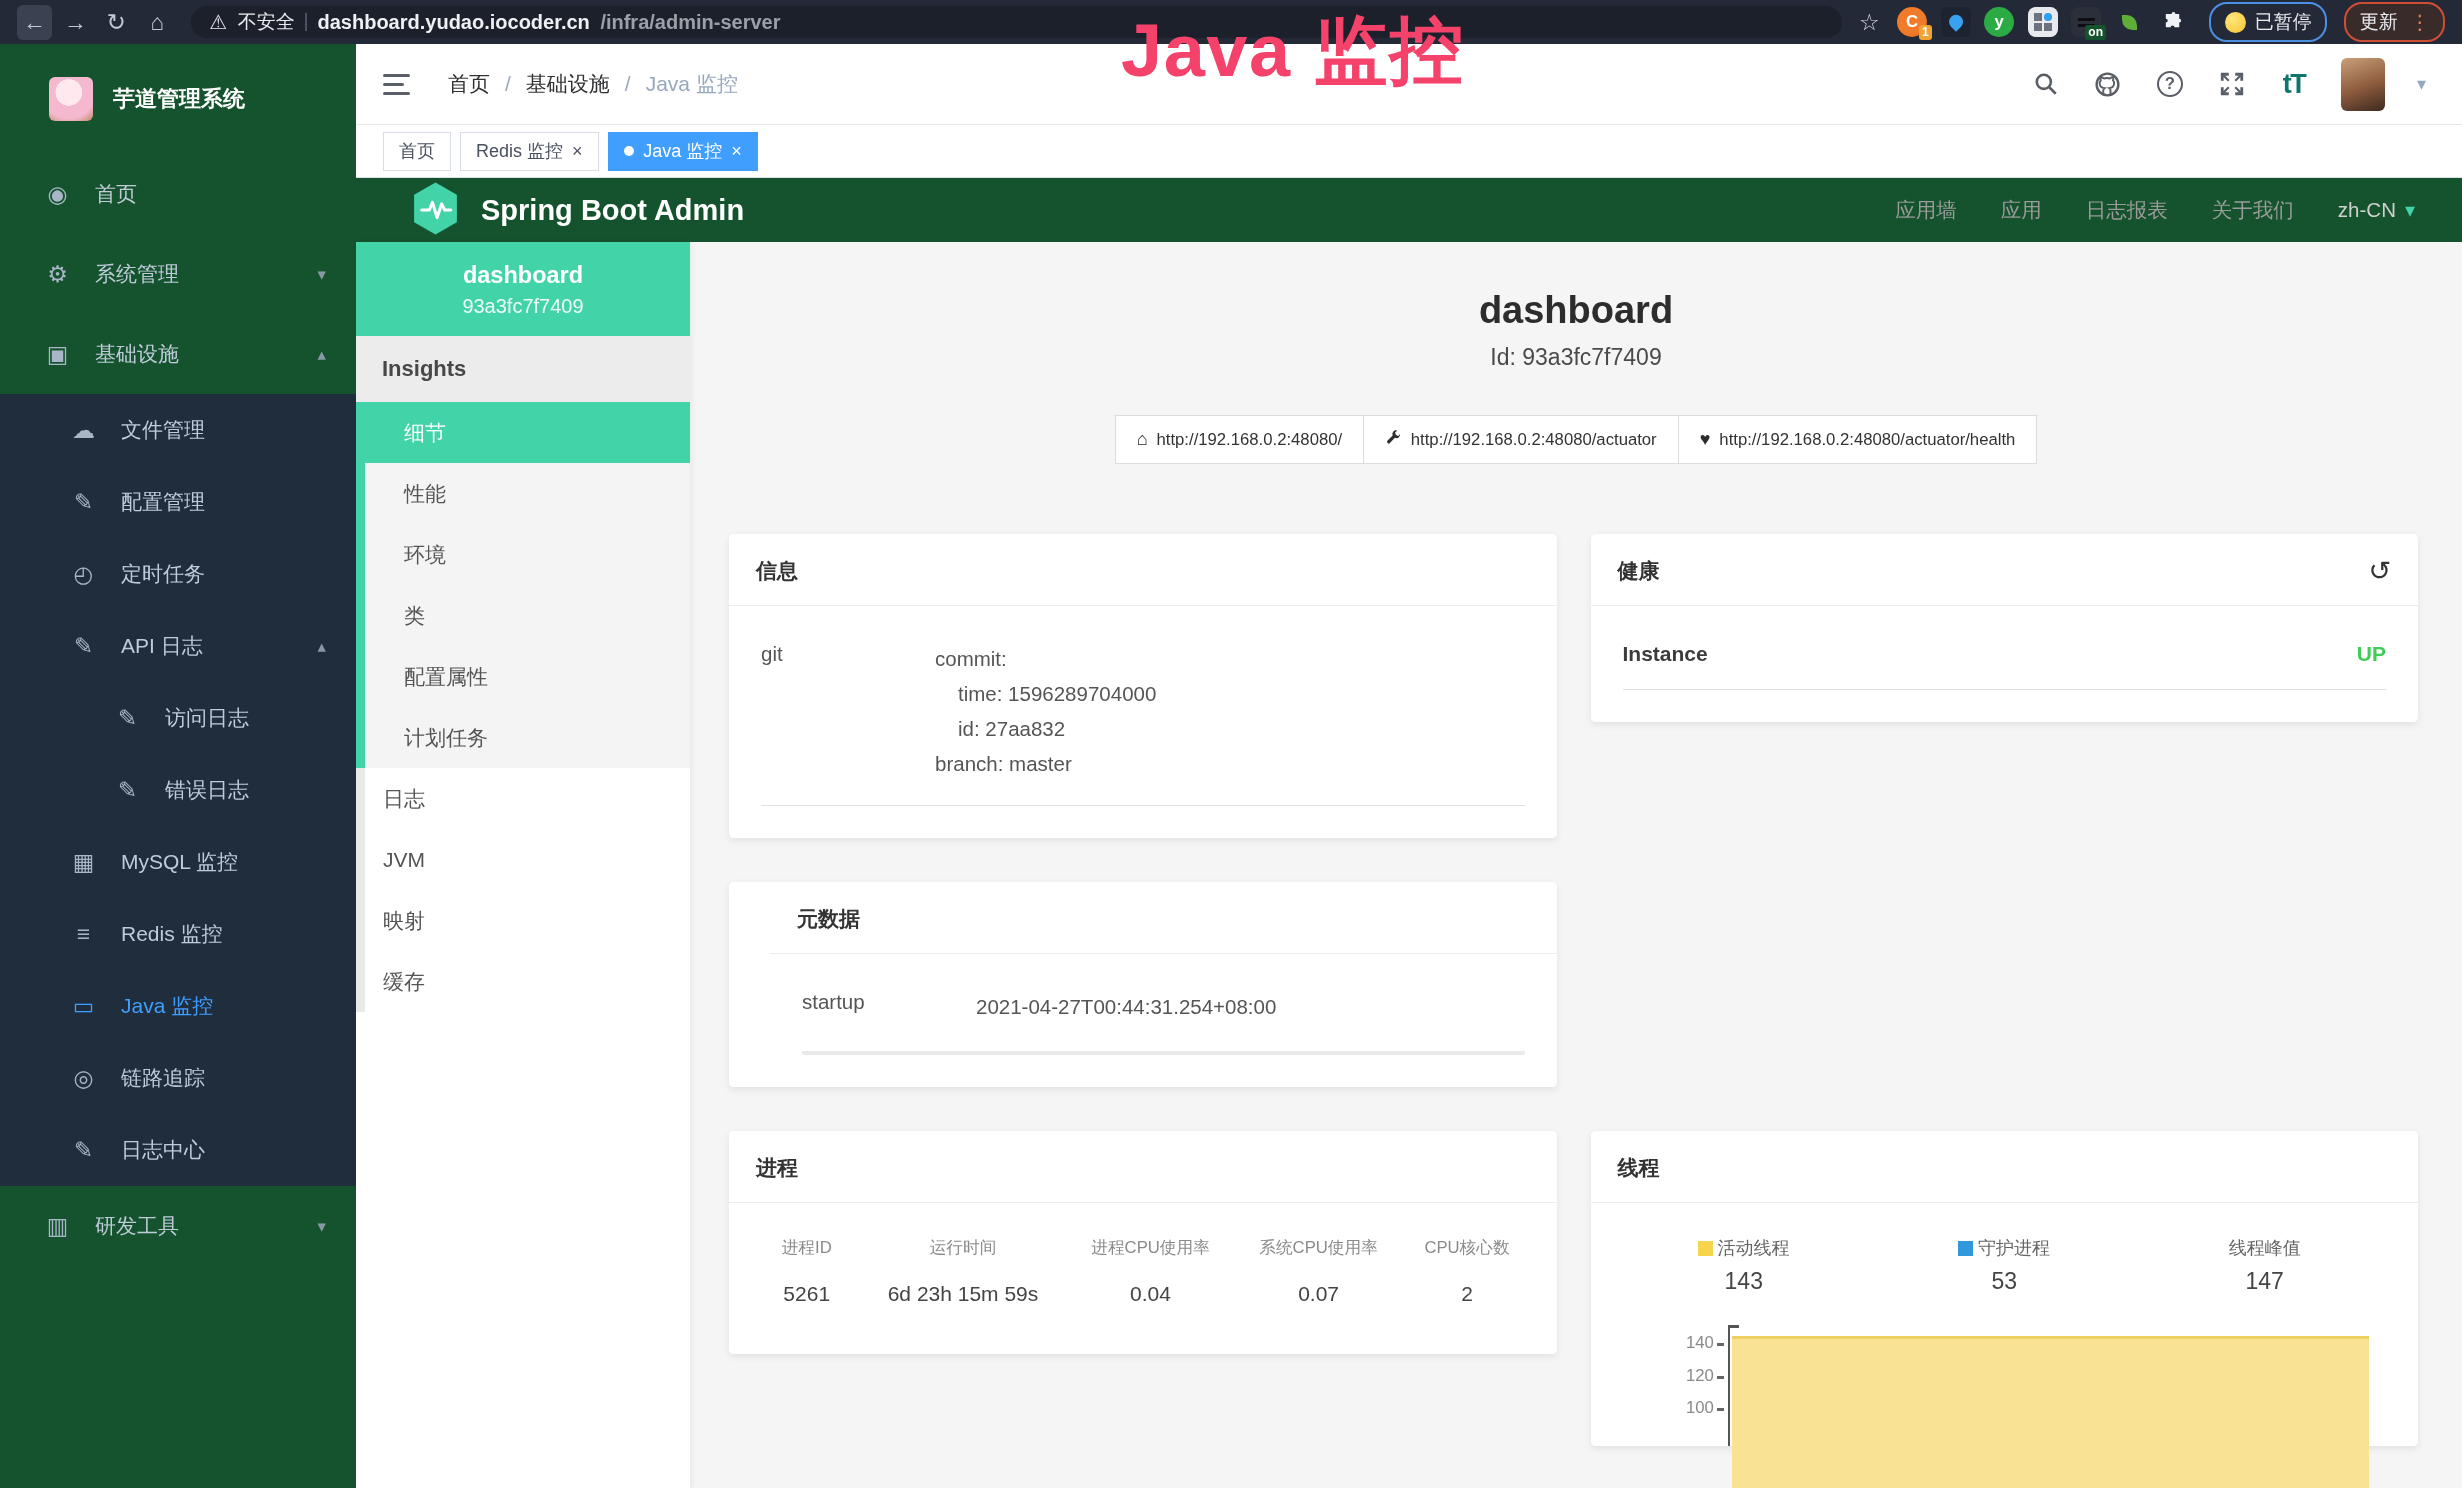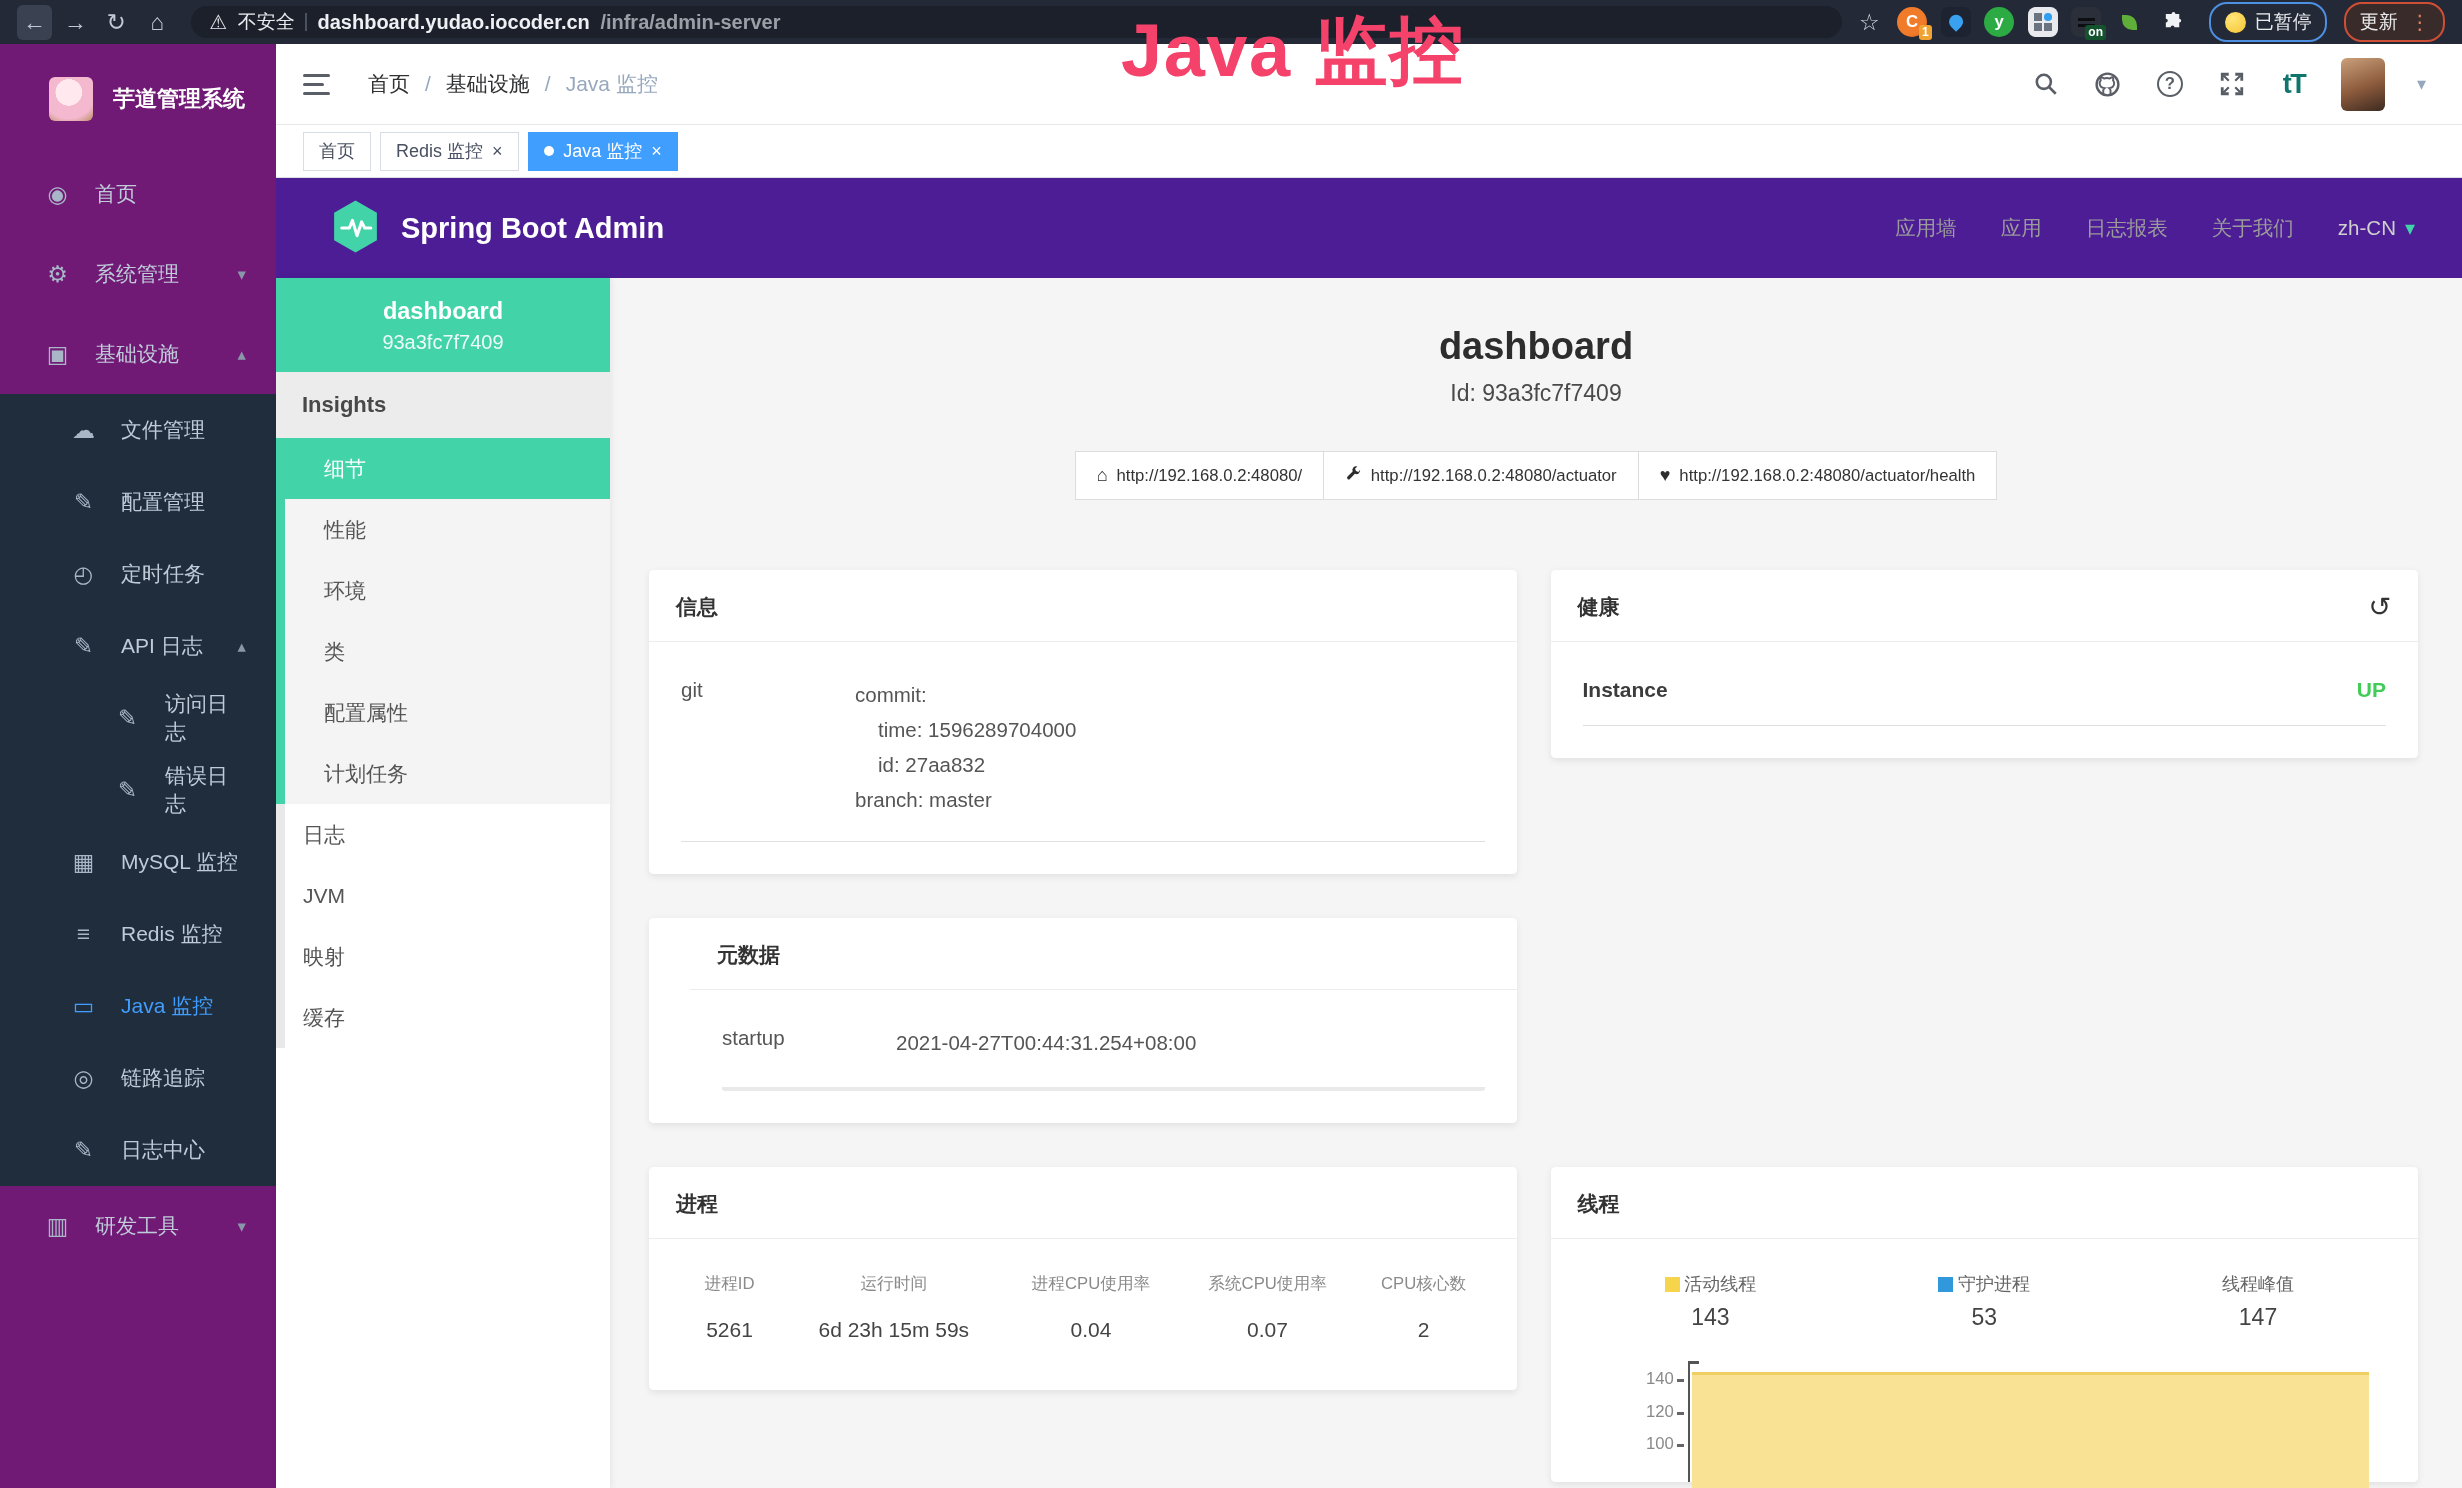--- a/index.html
+++ b/index.html
@@ -45,21 +45,21 @@
   .pill { display:flex; align-items:center; gap:9px; border-radius:18px; padding:4.6px 13.7px; margin-left:10.6px; flex:0 0 auto; }
   .pill.paused { border:2.3px solid #4d8fe0; }
   .pill.update { border:2.3px solid #cf4f35; background:#3a2b2b; }
   .pill .face { width:21px; height:21px; border-radius:50%; background:radial-gradient(circle at 35% 30%, #ffe67a, #f5c431); }
   .pill .txt { color:#e8eaed; font-size:19px; }
   .pill .dots { color:#e0825c; font-size:20px; margin-left:3px; }
 
   
   .below { flex:1; display:flex; min-height:0; }
 
-  .sidebar { width:276px; flex:0 0 auto; background:#701a75; color:#bfcbd9; overflow:hidden; }
+  .sidebar { width:356px; flex:0 0 auto; background:#14532d; color:#bfcbd9; overflow:hidden; }
   .logo-row { height:110px; display:flex; align-items:center; padding:0 0 0 49px; gap:20px; }
   .logo-img { width:44px; height:44px; border-radius:6px;
     background:radial-gradient(circle at 45% 35%, #ffe9ef 0 35%, #f4b9cf 36% 70%, #b98a5e); }
   .logo-title { color:#fff; font-size:22px; font-weight:700; }
   .menu-item { display:flex; align-items:center; height:80px; padding:0 30px 0 44px; font-size:21px; gap:24px; cursor:pointer; }
   .menu-item .mi-icon { width:27px; font-size:23px; color:#a9b6c7; text-align:center; flex:0 0 auto; }
   .menu-item .mi-label { flex:1; }
   .menu-item .chev { font-size:16.7px; color:#8a97a8; }
   .submenu { background:#1f2d3d; }
   .submenu .menu-item { height:72px; padding-left:70px; }
@@ -91,21 +91,21 @@
   
   .tabbar { height:53px; background:#fff; border-bottom:0.8px solid #dcdfe6; display:flex; align-items:center;
     padding:0 27px; gap:9px; flex:0 0 auto; }
   .tag { height:39px; display:flex; align-items:center; gap:9px; padding:0 15px; border:0.8px solid #d8dce5;
     background:#fff; color:#495060; font-size:18px; cursor:pointer; }
   .tag .x { font-size:18px; }
   .tag.active { background:#409eff; border-color:#409eff; color:#fff; }
   .tag .dot { width:10.6px; height:10.6px; border-radius:50%; background:#fff; }
 
   
-  .sba-header { height:100px; background:#4c1d95; display:flex; align-items:center; padding:0 47px 0 55px; flex:0 0 auto; }
+  .sba-header { height:64px; background:#14532d; display:flex; align-items:center; padding:0 47px 0 55px; flex:0 0 auto; }
   .sba-logo { margin-right:21px; }
   .sba-brand { color:#fff; font-size:29px; font-weight:700; }
   .sba-nav { margin-left:auto; display:flex; align-items:center; gap:44px; }
   .sba-nav .lnk { color:#9b9b9b; font-size:20.5px; cursor:pointer; }
   .sba-locale { color:#cfcfcf; font-size:20.5px; display:flex; align-items:center; gap:9px; cursor:pointer; }
   .sba-locale .g-caret { color:#42d3a8; font-size:20px; }
 
   
   .sba-body { flex:1; display:flex; min-height:0; }
   .sba-side { width:334px; flex:0 0 auto; background:#fff; box-shadow:1.5px 0 6px rgba(0,0,0,.06); z-index:2; }

